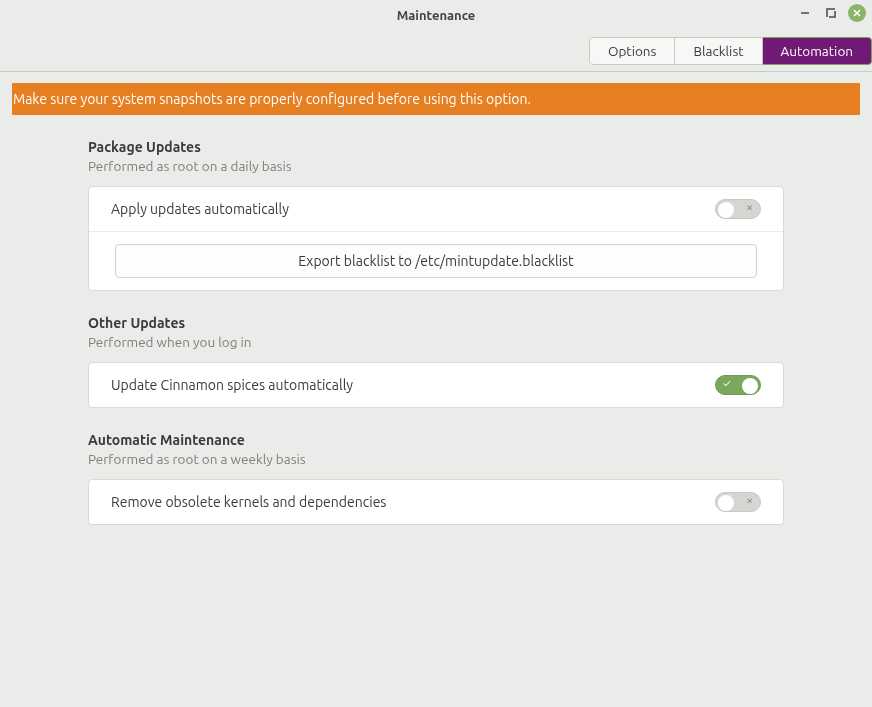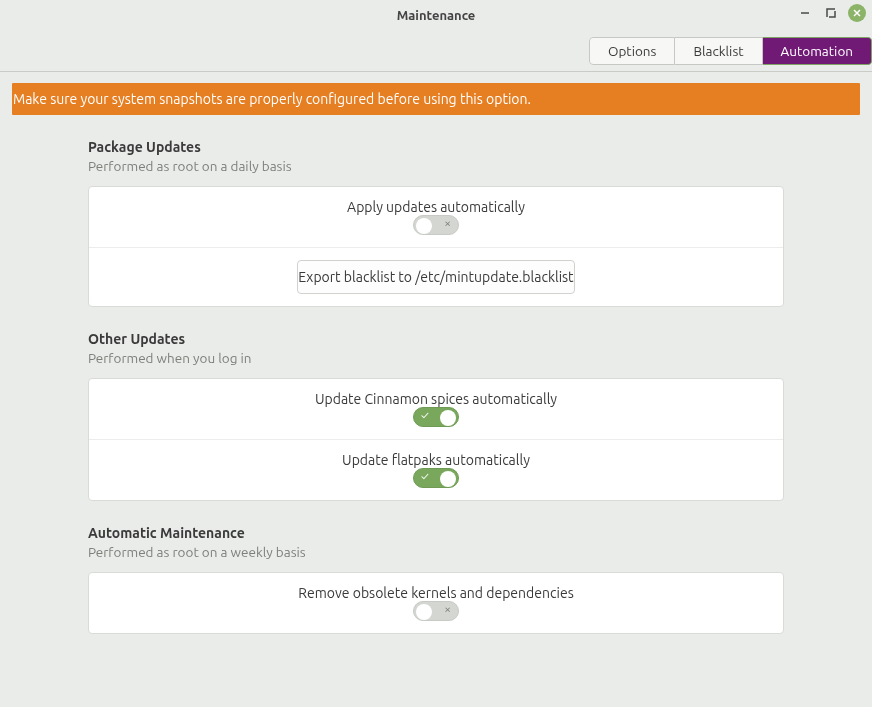--- a/index.html
+++ b/index.html
@@ -109,21 +109,20 @@
     background: #ffffff;
     border: 1px solid #d8dbd6;
     border-radius: 4px;
   }
   .panel-row {
     padding: 12px 22px;
     display: flex;
     align-items: center;
     justify-content: space-between;
     border-bottom: 1px solid #ececec;
-    flex-direction: column;
   }
   .panel-row:last-child { border-bottom: none; }
   .panel-row.button-row {
     padding: 12px 26px;
     justify-content: center;
   }
   .wide-btn {
     flex: 1;
     background: #fdfdfd;
     border: 1px solid #cfd2cd;
@@ -241,26 +240,20 @@
   <div class="section">
     <div class="section-title">Other Updates</div>
     <div class="section-sub">Performed when you log in</div>
     <div class="panel">
       <div class="panel-row">
         <span>Update Cinnamon spices automatically</span>
         <div class="switch on">
             <div class="knob"></div>
           </div>
       </div>
-      <div class="panel-row">
-        <span>Update flatpaks automatically</span>
-        <div class="switch on">
-            <div class="knob"></div>
-          </div>
-      </div>
     </div>
   </div>
 
   <div class="section">
     <div class="section-title">Automatic Maintenance</div>
     <div class="section-sub">Performed as root on a weekly basis</div>
     <div class="panel">
       <div class="panel-row">
         <span>Remove obsolete kernels and dependencies</span>
         <div class="switch off">

